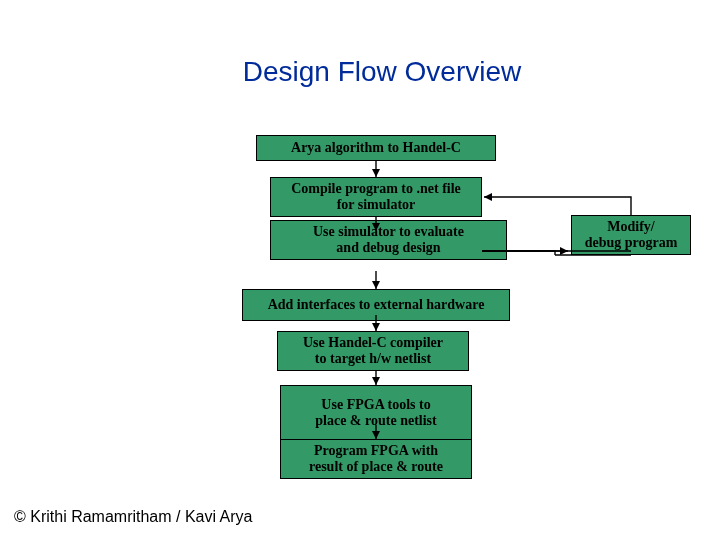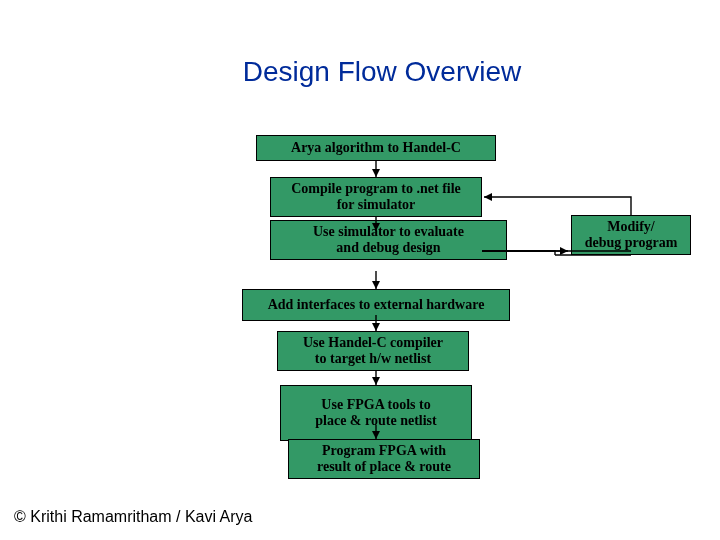--- a/index.html
+++ b/index.html
@@ -73,21 +73,21 @@
 </div>
 
 <div class="box" style="left:277px; top:331px; width:192px; height:40px;">
   <span>Use Handel-C compiler<br>to target h/w netlist</span>
 </div>
 
 <div class="box" style="left:280px; top:385px; width:192px; height:56px;">
   <span>Use FPGA tools to<br>place &amp; route netlist</span>
 </div>
 
-<div class="box" style="left:288px; top:439px; width:192px; height:40px;">
+<div class="box" style="left:280px; top:439px; width:192px; height:40px;">
   <span>Program FPGA with<br>result of place &amp; route</span>
 </div>
 
 <div class="box" style="left:571px; top:215px; width:120px; height:40px;">
   <span>Modify/<br>debug program</span>
 </div>
 
 <svg class="arrows">
   <defs>
     <marker id="arr" markerWidth="8" markerHeight="8" refX="6" refY="3" orient="auto" markerUnits="strokeWidth">

